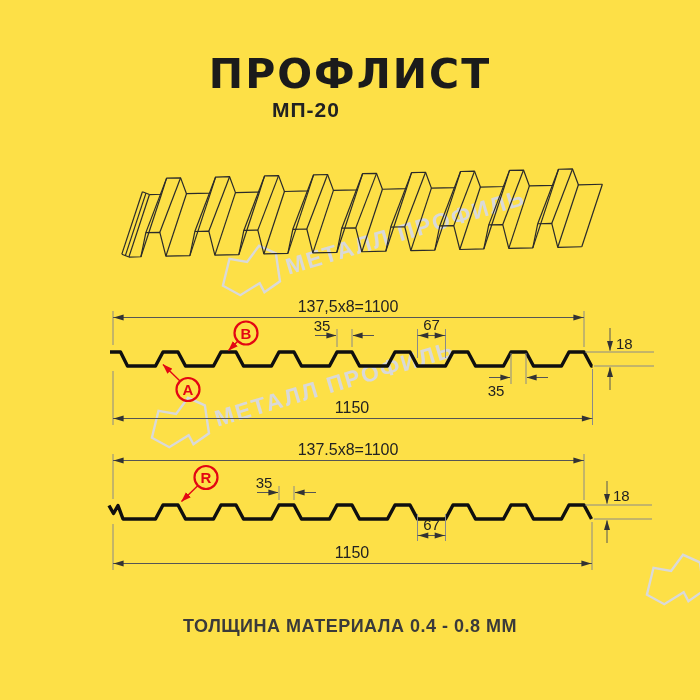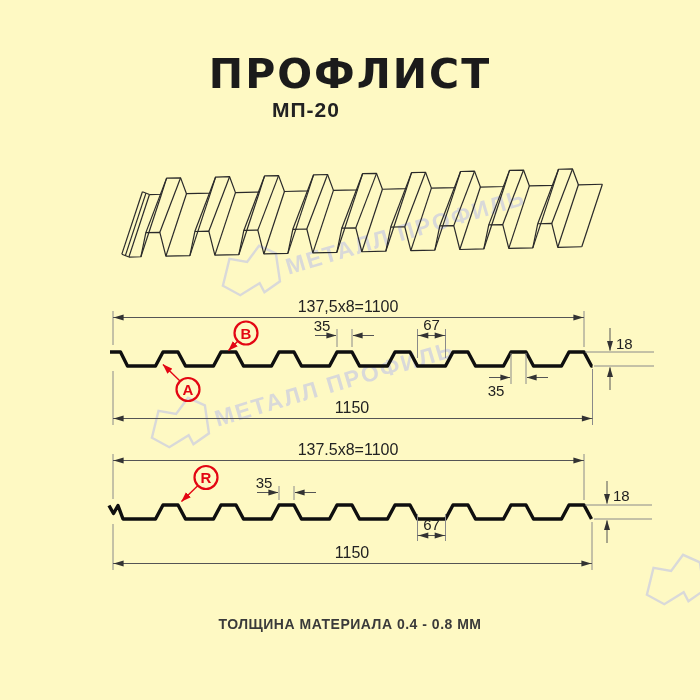--- a/index.html
+++ b/index.html
@@ -1,24 +1,24 @@
 <!DOCTYPE html>
 <html><head>
 <meta charset="utf-8">
 <style>
   html,body{margin:0;padding:0;background:#fff;}
-  .page{position:relative;width:700px;height:700px;background:#fef9c3;overflow:hidden;
+  .page{position:relative;width:700px;height:700px;background:#fde047;overflow:hidden;
         font-family:"Liberation Sans","DejaVu Sans",sans-serif;}
   .title{position:absolute;top:50px;left:0;width:700px;text-align:center;
          font-family:"DejaVu Sans","Liberation Sans",sans-serif;
          font-size:41px;font-weight:800;letter-spacing:2px;color:#1b1b1b;}
   .subtitle{position:absolute;top:98px;left:0;width:612px;text-align:center;
          font-size:21px;font-weight:600;letter-spacing:1px;color:#222;}
   .footer{position:absolute;top:616px;left:0;width:700px;text-align:center;
-         font-size:14px;font-weight:600;letter-spacing:0.5px;color:#3a3a3a;}
+         font-size:18px;font-weight:600;letter-spacing:0.5px;color:#3a3a3a;}
   svg{position:absolute;left:0;top:0;}
   .wm{fill:#d9d9d9;font-size:23px;font-weight:bold;letter-spacing:2px;}
   .wmlogo{fill:none;stroke:#d9d9d9;stroke-width:2.4;}
   .prof{fill:none;stroke:#0f0f0f;stroke-width:3.4;stroke-linejoin:round;}
   .sheet{fill:none;stroke:#2a2a2a;stroke-width:1.2;stroke-linejoin:round;}
   .dim{stroke:#555;stroke-width:1;fill:none;}
   .ext{stroke:#8a8a8a;stroke-width:1;fill:none;}
   .dtxt{fill:#222;font-size:15px;}
   .dtxtbig{fill:#222;font-size:16px;}
   .red{stroke:#e30613;fill:none;stroke-width:2.2;}

